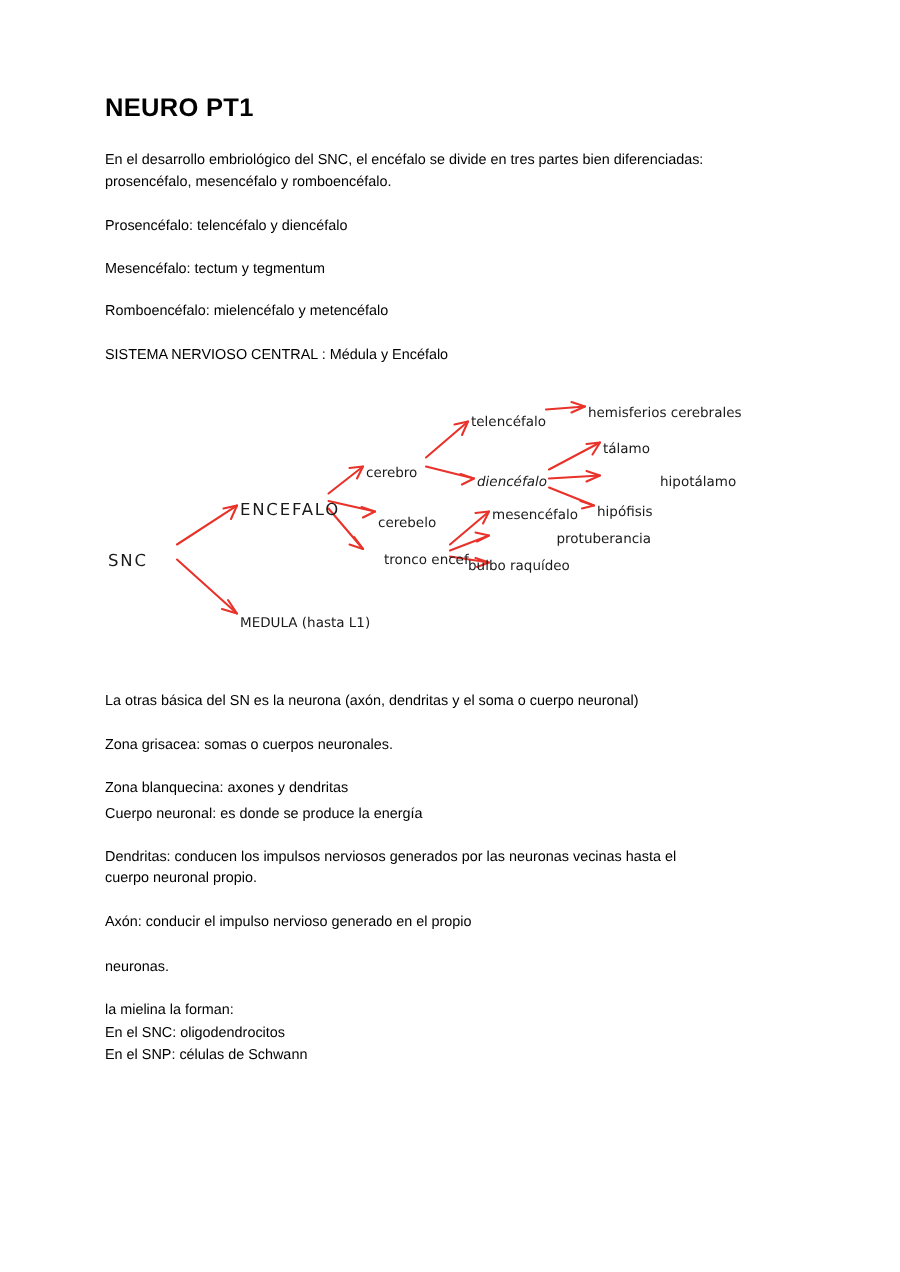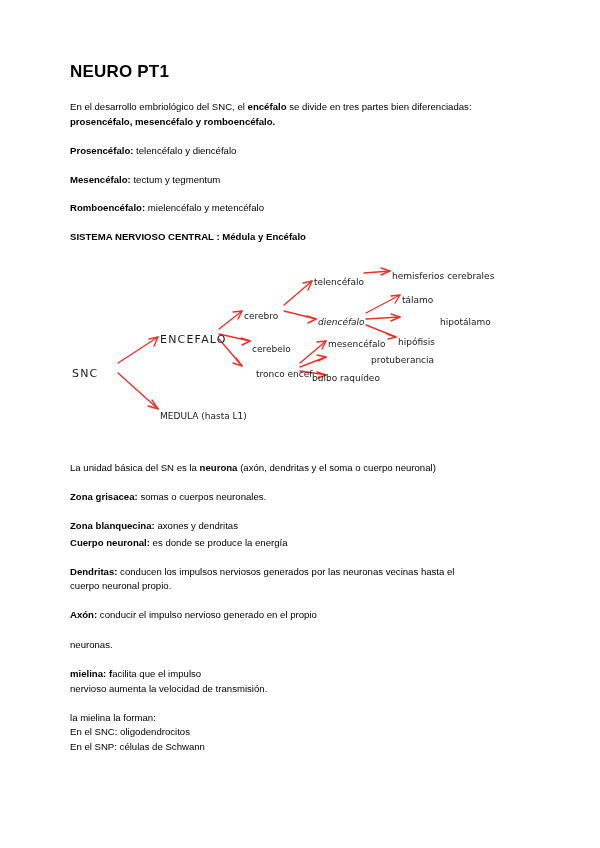--- a/index.html
+++ b/index.html
@@ -31,21 +31,21 @@
   }
   p.para {
     font-size: 9.6px;
     line-height: 1.55;
     margin: 0 0 14px 0;
     text-align: left;
   }
   p.para.tight {
     margin-bottom: 2px;
   }
-  .b { font-weight: bold; }
+  .b { font-weight: normal; }
 
   
   .diagram {
     position: relative;
     width: 460px;
     height: 180px;
     margin: 10px 0 22px -8px;
   }
   .diagram svg {
     position: absolute;
@@ -138,23 +138,22 @@
         <div class="hw" style="left: 266px; top: 96px; color: rgb(26, 26, 26); padding-left: 43px;">protuberancia</div>
         <div class="hw" style="left: 250px; top: 114px; color: rgb(26, 26, 26);">bulbo raquídeo</div>
         <div class="hw" style="left: 330px; top: 12px; color: rgb(26, 26, 26);">hemisferios cerebrales</div>
         <div class="hw" style="left: 340px; top: 36px; color: rgb(26, 26, 26);">tálamo</div>
         <div class="hw" style="left: 340px; top: 58px; color: rgb(26, 26, 26); padding-left: 38px;">hipotálamo</div>
         <div class="hw" style="left: 336px; top: 78px; color: rgb(26, 26, 26);">hipófisis</div>
       </div>
   </div>
 
   <div id="bottom-paras">
-      <p class="para"><span>La unidad básica del SN es la </span><span class="b">neurona</span><span> (axón, dendritas y el soma o cuerpo neuronal)</span></p>
+      <p class="para"><span>La otras básica del SN es la </span><span class="b">neurona</span><span> (axón, dendritas y el soma o cuerpo neuronal)</span></p>
       <p class="para"><span class="b">Zona grisacea:</span><span> somas o cuerpos neuronales.</span></p>
       <p class="para tight"><span class="b">Zona blanquecina:</span><span> axones y dendritas</span></p>
       <p class="para"><span class="b">Cuerpo neuronal:</span><span> es donde se produce la energía</span></p>
       <p class="para"><span class="b">Dendritas:</span><span> conducen los impulsos nerviosos generados por las neuronas vecinas hasta el cuerpo neuronal propio.</span></p>
       <p class="para"><span class="b">Axón:</span><span> conducir el impulso nervioso generado en el propio</span><span></span><br><span></span><br><span>neuronas.</span></p>
-      <p class="para"><span class="b">mielina: f</span><span>acilita que el impulso</span><span></span><br><span>nervioso aumenta la velocidad de transmisión.</span></p>
       <p class="para"><span>la mielina la forman:</span><span></span><br><span>En el SNC: oligodendrocitos</span><span></span><br><span>En el SNP: células de Schwann</span></p>
     </div>
 
 </div>
 
 </body></html>

